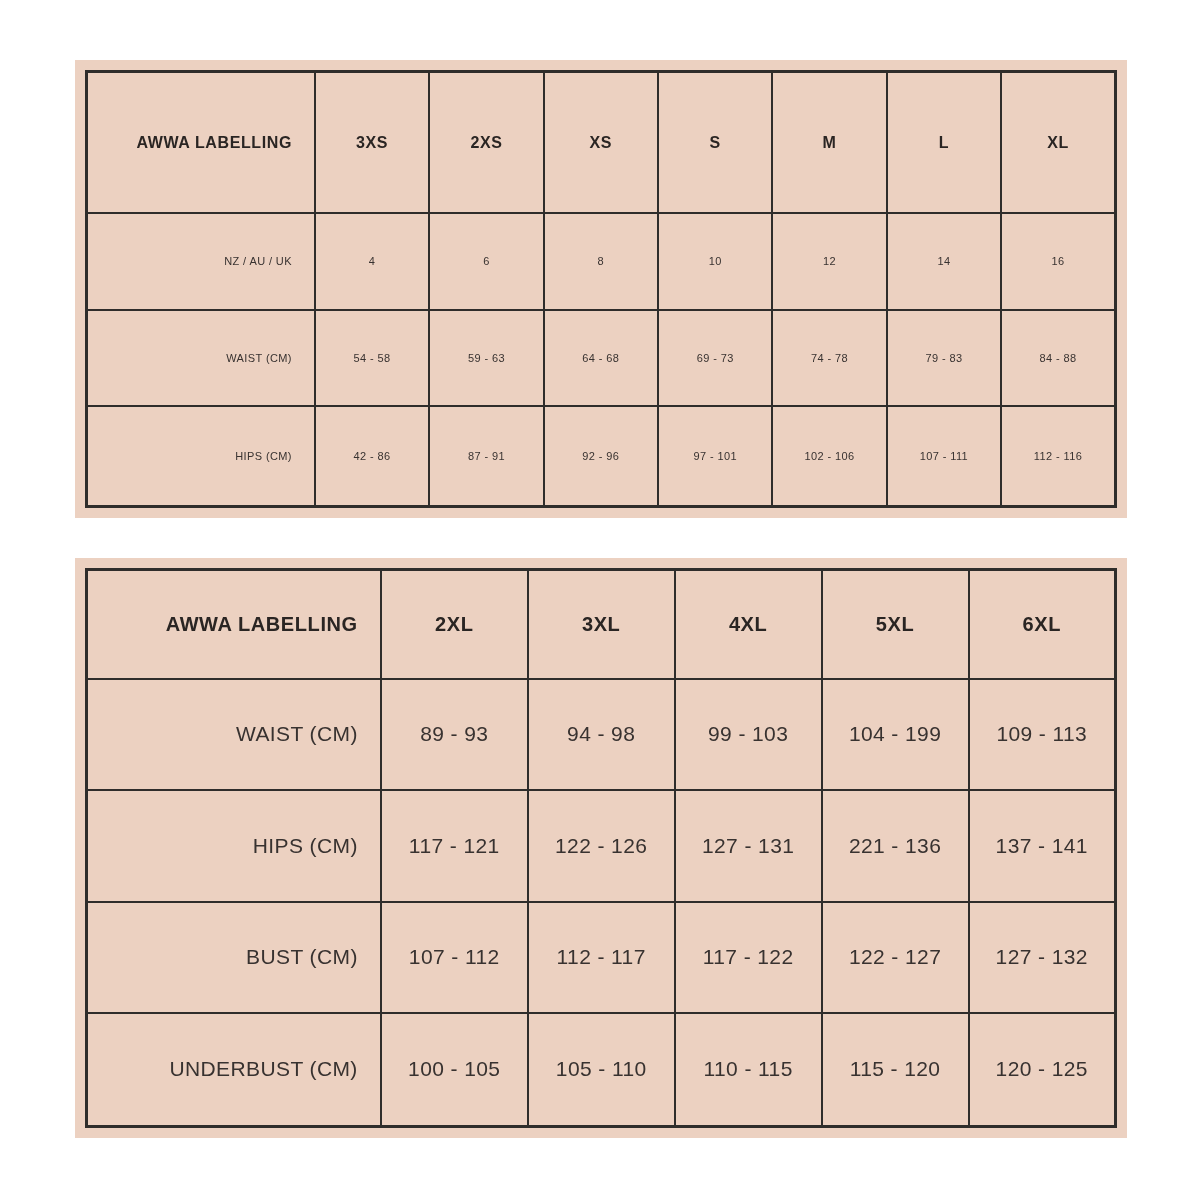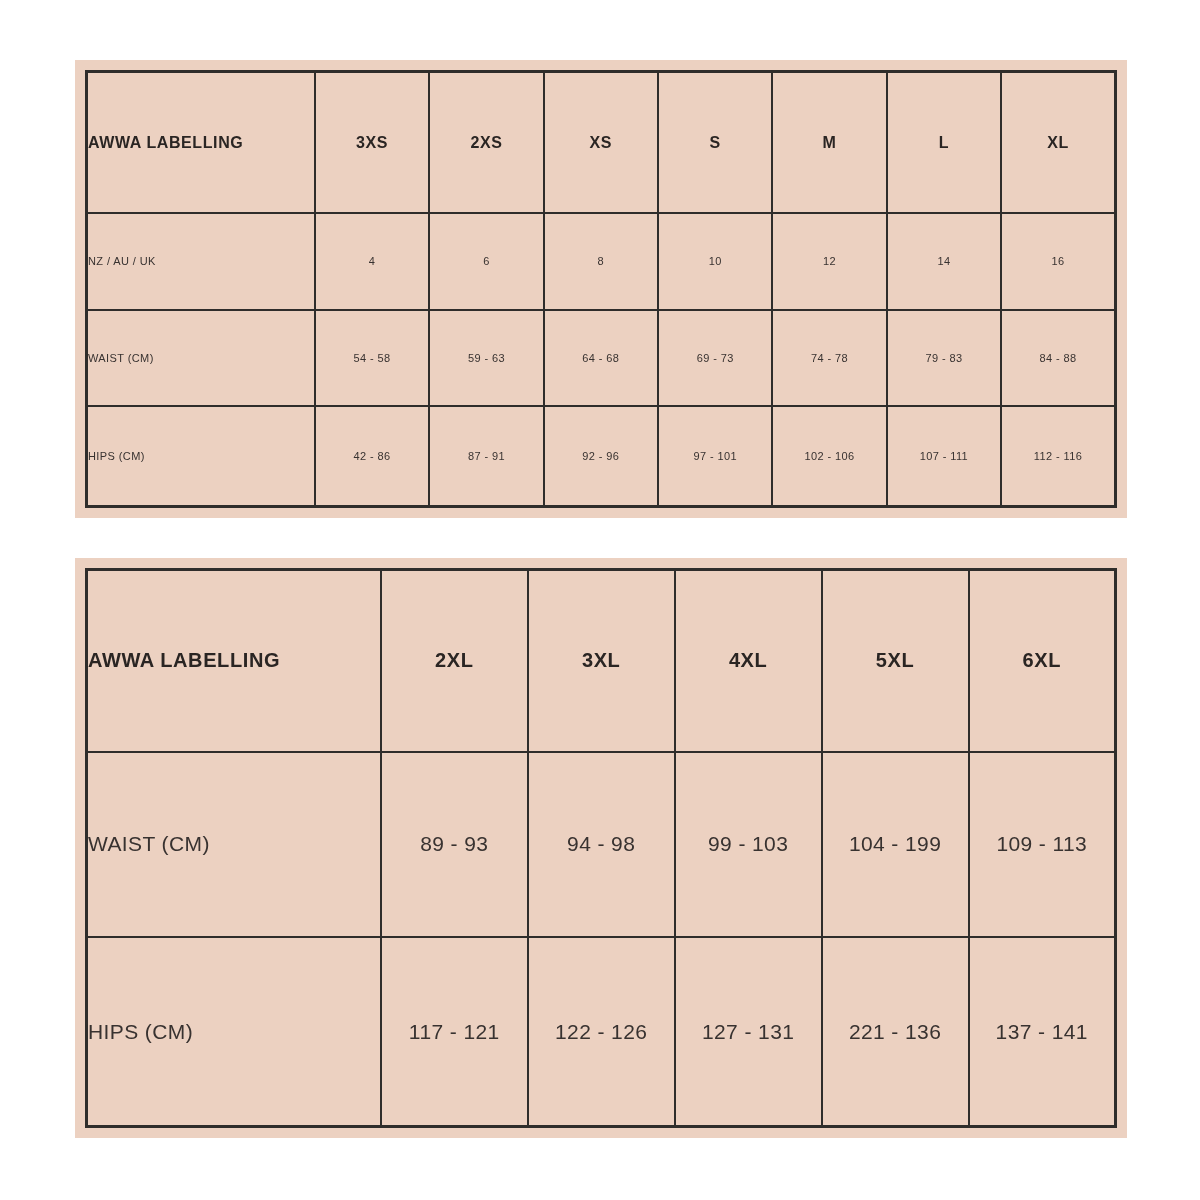--- a/index.html
+++ b/index.html
@@ -28,21 +28,21 @@
   }
   .size-table td {
     border: 2px solid #2f2d2b;
     text-align: center;
     vertical-align: middle;
     color: #383230;
     letter-spacing: 0.4px;
     padding: 0;
   }
   .size-table td.rowlabel {
-    text-align: left;
+    text-align: right;
     padding-right: 22px;
   }
   .size-table tr.head td {
     font-weight: bold;
     color: #2a2523;
   }
   #table-standard td { font-size: 11px; }
   #table-standard tr.head td { font-size: 16px; letter-spacing: 0.6px; }
   #table-extended td { font-size: 21px; }
   #table-extended tr.head td { font-size: 20px; letter-spacing: 0.6px; }
@@ -135,15 +135,31 @@
       <td>109 - 113</td>
     </tr>
     <tr>
       <td class="rowlabel">HIPS (CM)</td>
       <td>117 - 121</td>
       <td>122 - 126</td>
       <td>127 - 131</td>
       <td>221 - 136</td>
       <td>137 - 141</td>
     </tr>
+    <tr>
+      <td class="rowlabel">BUST (CM)</td>
+      <td>107 - 112</td>
+      <td>112 - 117</td>
+      <td>117 - 122</td>
+      <td>122 - 127</td>
+      <td>127 - 132</td>
+    </tr>
+    <tr>
+      <td class="rowlabel">UNDERBUST (CM)</td>
+      <td>100 - 105</td>
+      <td>105 - 110</td>
+      <td>110 - 115</td>
+      <td>115 - 120</td>
+      <td>120 - 125</td>
+    </tr>
   </tbody>
     </table>
 </div>
 
 </body></html>

